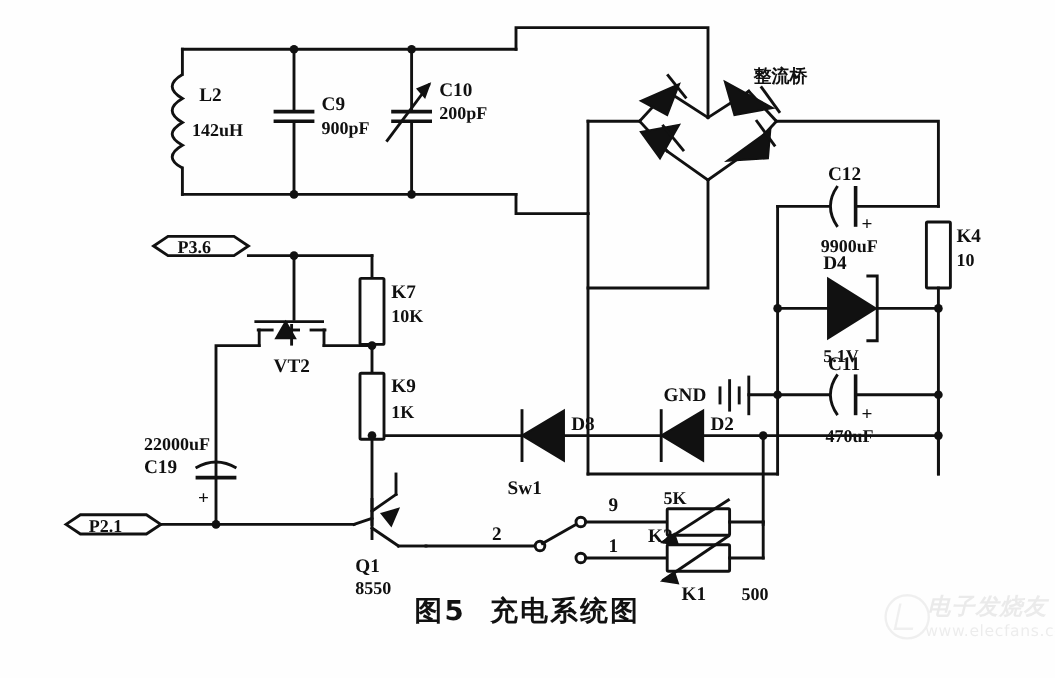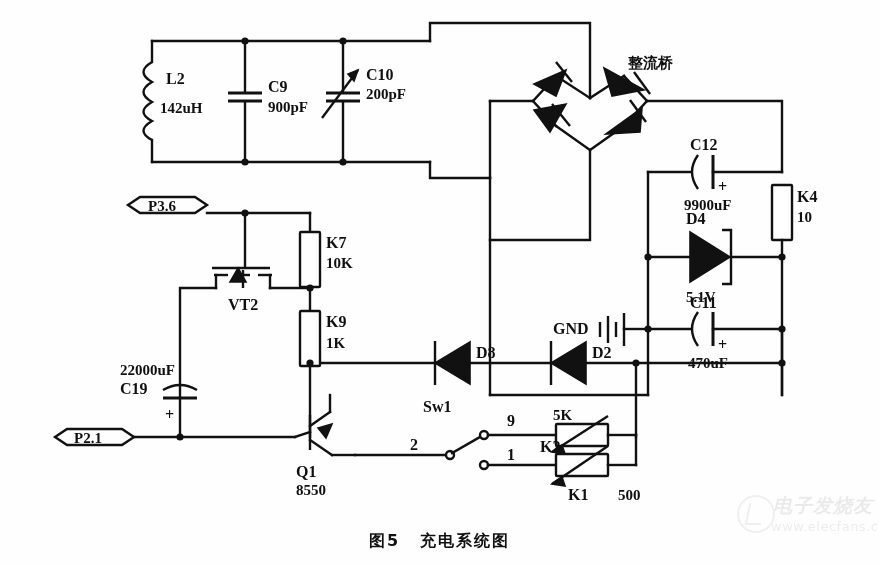--- a/index.html
+++ b/index.html
@@ -64,25 +64,25 @@
   }
   text.lbl-cn {
     font-family: "DejaVu Sans", sans-serif;
     font-weight: bold;
     fill: #101010;
   }
   .caption {
     position: absolute;
     left: 0;
     right: 0;
-    top: 531px;
+    top: 494px;
     text-align: center;
     font-family: "DejaVu Sans", sans-serif;
     font-weight: bold;
-    font-size: 16px;
+    font-size: 23px;
     letter-spacing: 2px;
     color: #111111;
   }
   .caption .fig-num {
     margin-right: 20px;
   }
   .watermark {
     position: absolute;
     left: 737px;
     top: 487px;

